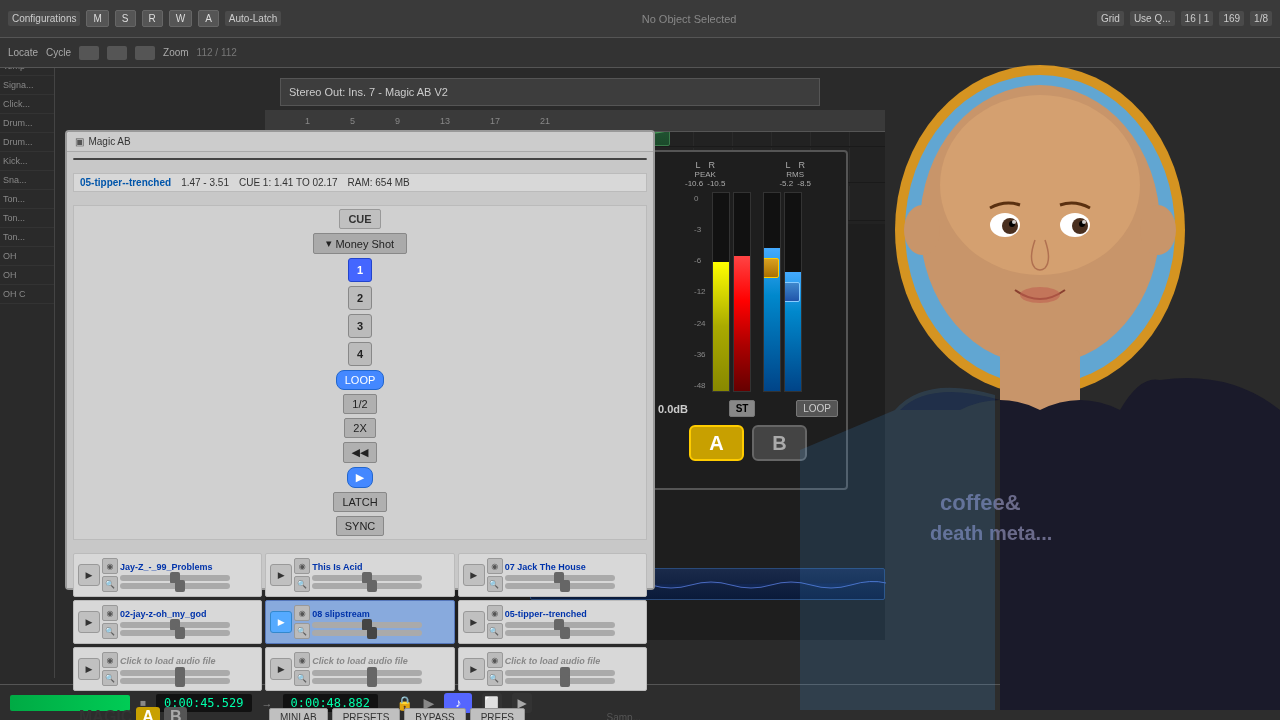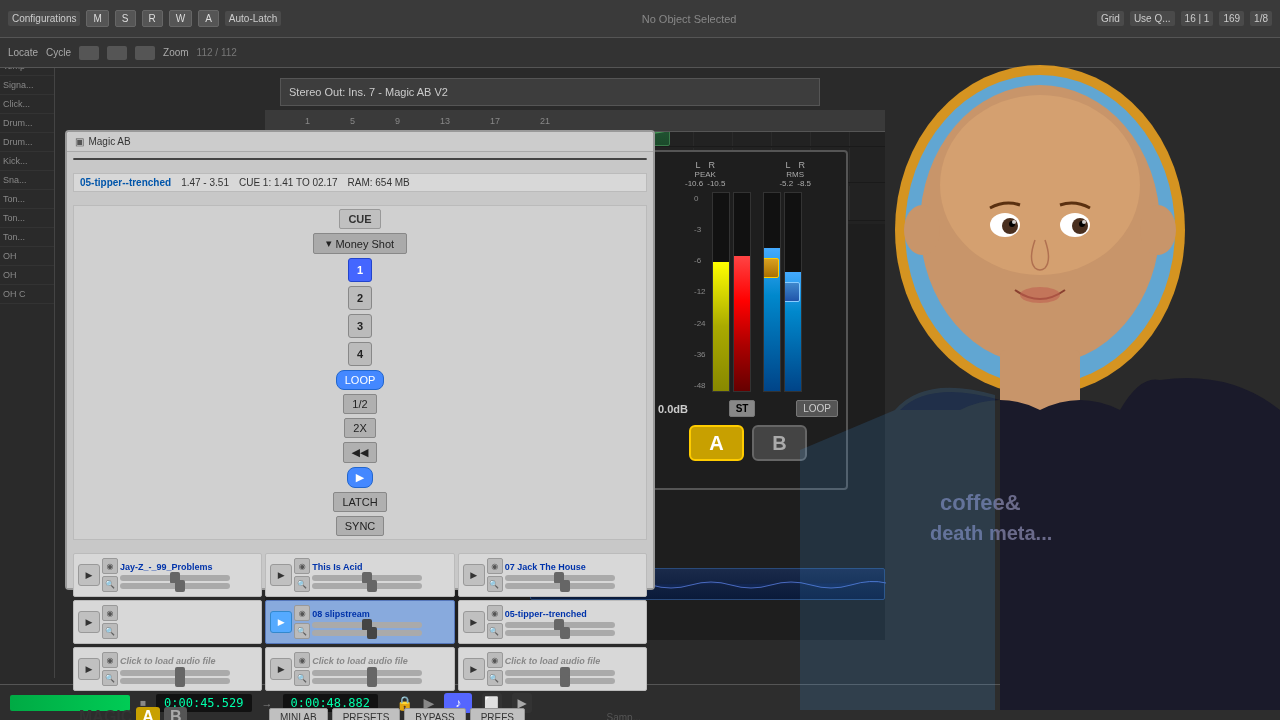--- a/index.html
+++ b/index.html
@@ -701,20 +701,31 @@
       </div>
 
       <div class="slot-row">
 
         <div class="slot">
           <div class="slot-play-btn">▶</div>
           <div style="display:flex;flex-direction:column;gap:2px;">
             <div class="slot-icon-btn">◉</div>
             <div class="slot-icon-btn">🔍</div>
           </div>
+          <div style="flex:1;display:flex;flex-direction:column;gap:3px;">
+            <span class="slot-track-name">02-jay-z-oh_my_god</span>
+            <div style="display:flex;flex-direction:column;gap:2px;">
+              <div style="position:relative;width:110px;height:6px;background:#aaa;border-radius:3px;">
+                  <div style="position:absolute;left:45%;top:-3px;width:10px;height:12px;background:#666;border-radius:2px;"></div>
+                </div>
+              <div style="position:relative;width:110px;height:6px;background:#aaa;border-radius:3px;">
+                  <div style="position:absolute;left:50%;top:-3px;width:10px;height:12px;background:#666;border-radius:2px;"></div>
+                </div>
+            </div>
+          </div>
         </div>
 
         <div class="slot" style="background:#88aadd;border-color:#5577bb;">
           <div class="slot-play-btn slot-play-btn-active">▶</div>
           <div style="display:flex;flex-direction:column;gap:2px;">
             <div class="slot-icon-btn">◉</div>
             <div class="slot-icon-btn">🔍</div>
           </div>
           <div style="flex:1;display:flex;flex-direction:column;gap:3px;">
             <span class="slot-track-name">08 slipstream</span>

